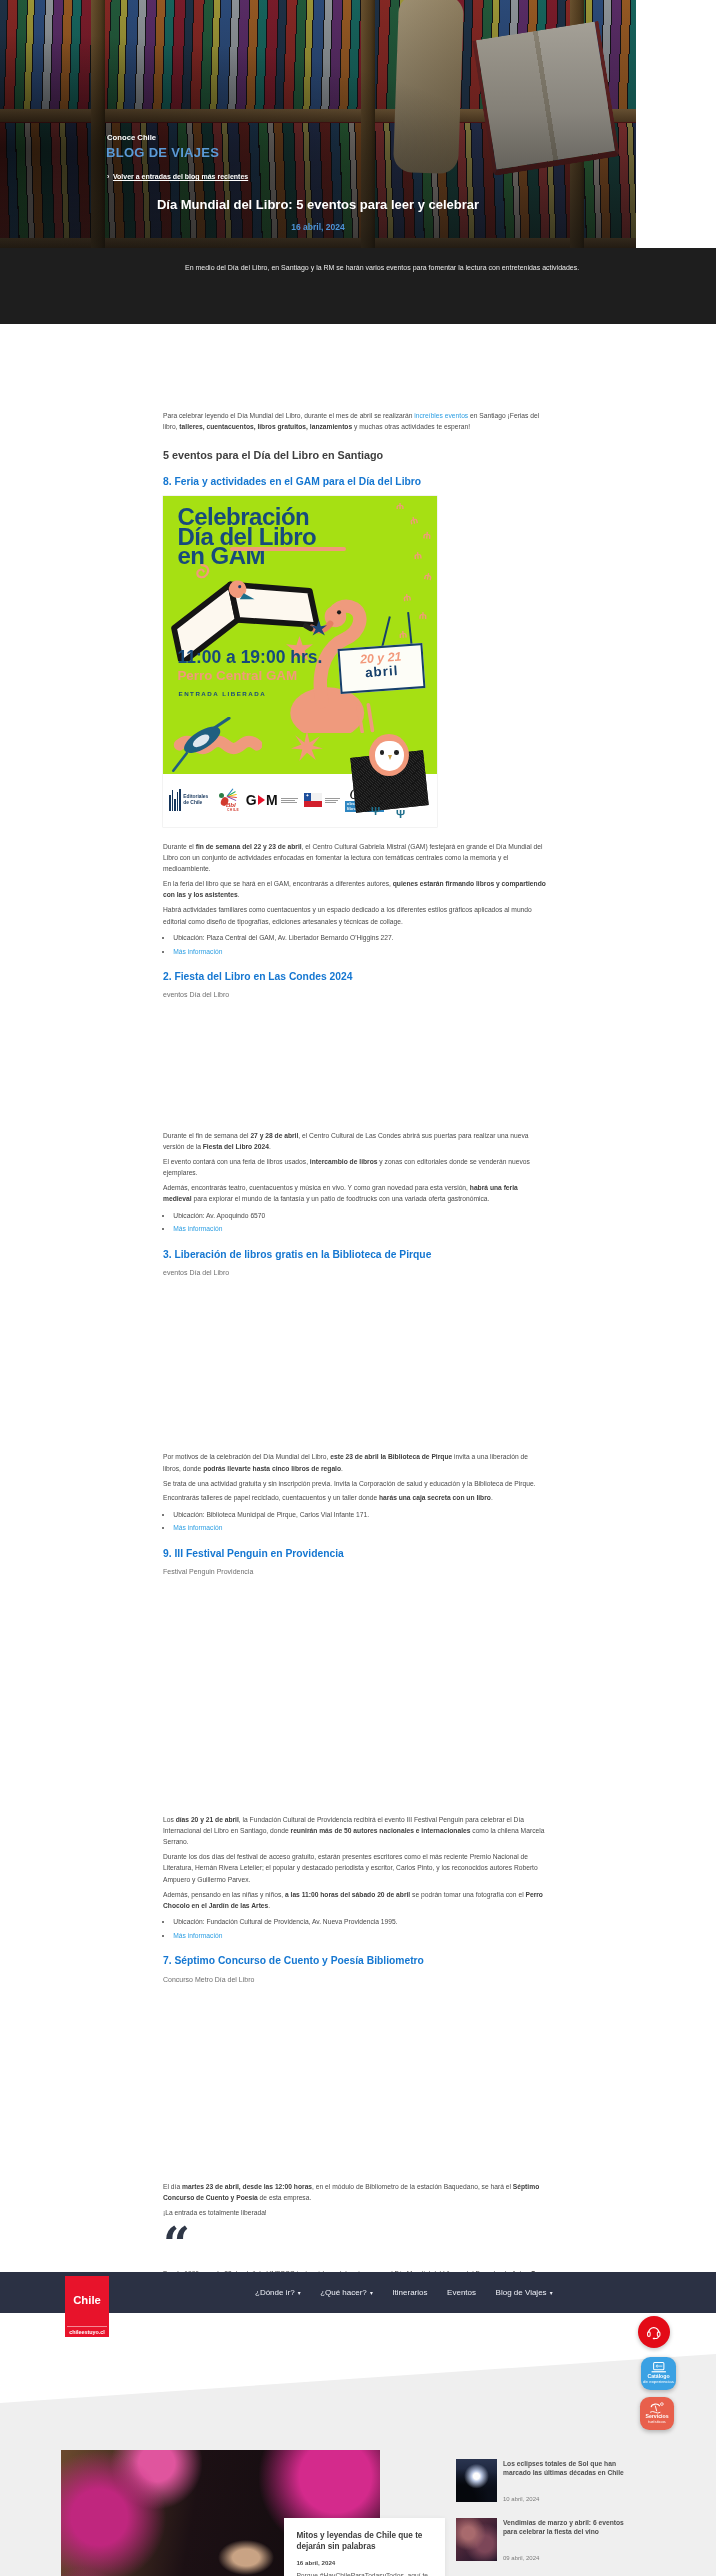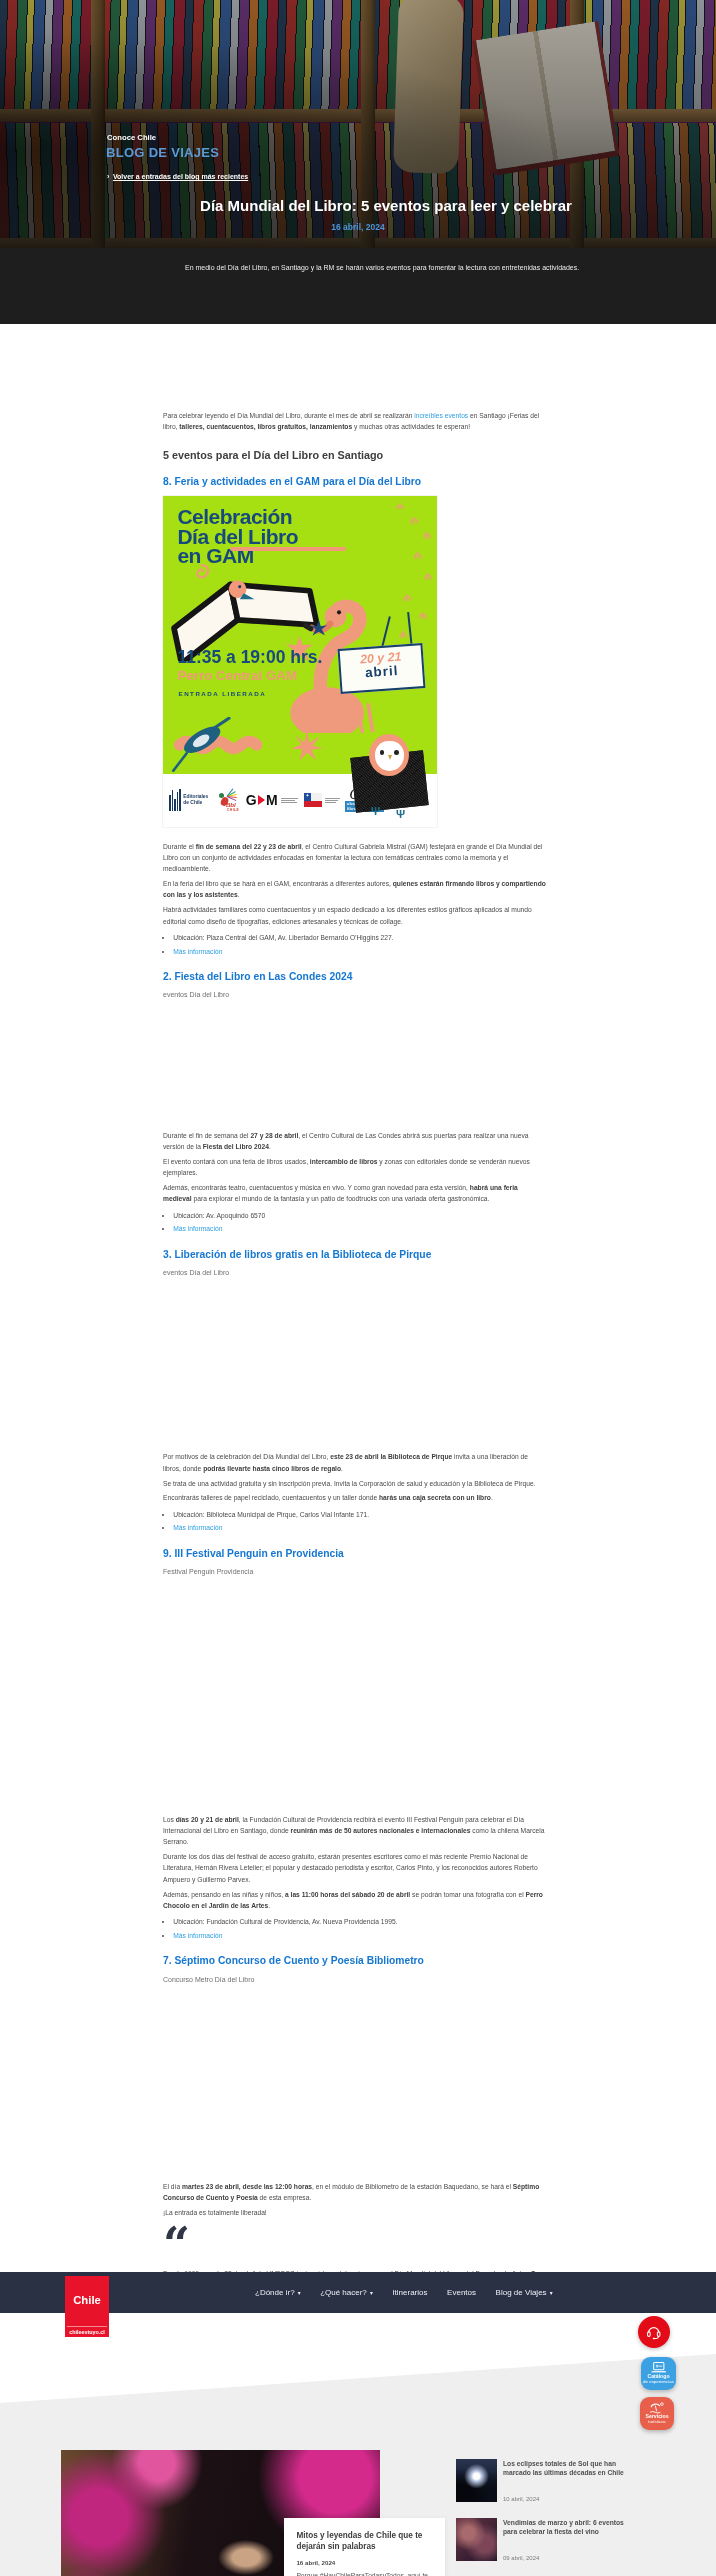--- a/index.html
+++ b/index.html
@@ -1,20 +1,20 @@
 <!DOCTYPE html>
 <html style="font-size:8.2px"><head>
 <meta charset="utf-8">
 <style>
   html,body{margin:0;padding:0;background:#fff;}
   .page{position:relative;width:716px;height:2748px;background:#fff;overflow:hidden;
         font-family:"Liberation Sans",sans-serif;}
 
   
-  .hero{position:absolute;left:0;top:0;width:716px;height:248px;background:#701a75;overflow:hidden;}
+  .hero{position:absolute;left:0;top:0;width:636px;height:248px;background:#7f1d1d;overflow:hidden;}
   .shelf-books{position:absolute;left:0;right:0;}
   .row1{top:0;height:109px;background:repeating-linear-gradient(92deg,
       #27425f 0 7.2px,#17171c 7.2px 8.2px,#b8352f 8.2px 17.5px,#17171c 17.5px 18.5px,
       #2d7a4f 18.5px 27px,#17171c 27px 28px,#d8cf4a 28px 34px,#17171c 34px 35px,
       #3a66a8 35px 45px,#17171c 45px 46px,#c5cdd4 46px 53px,#17171c 53px 54px,
       #7a3b8c 54px 63px,#17171c 63px 64px,#d07a2e 64px 72px,#17171c 72px 73px,
       #1d8a80 73px 81px,#17171c 81px 82px,#a82438 82px 92px,#17171c 92px 93px);}
   .row2{top:123px;height:115px;background:repeating-linear-gradient(88deg,
       #9c2f2a 0 9.3px,#14141a 9.3px 10.3px,#2e5c8a 10.3px 18.5px,#14141a 18.5px 19.6px,
       #3f9b55 19.6px 28px,#14141a 28px 29px,#e0d5cc 29px 34px,#14141a 34px 35px,
@@ -30,21 +30,21 @@
       background:linear-gradient(90deg,#eae3d3 0 48%,#c9bfa8 48% 52%,#f1ebdd 52%);
       border-left:4.6px solid #8e2f2f;border-right:4.6px solid #8e2f2f;border-bottom:6.2px solid #7c2626;border-radius:0 0 5.2px 5.2px;}
   .hero-shade{position:absolute;inset:0;background:
       radial-gradient(ellipse at 0% 60%, rgba(0,0,0,.55), rgba(0,0,0,0) 55%),
       linear-gradient(180deg, rgba(8,8,8,.30) 0%, rgba(8,8,8,.45) 45%, rgba(10,10,10,.78) 100%);}
   .hero-brand{position:absolute;left:107px;top:133px;color:#fff;font-size:7.7px;font-weight:700;}
   .hero-blog{position:absolute;left:106px;top:145px;color:#5b9ad6;font-size:13px;font-weight:700;letter-spacing:0.3px;}
   .hero-back{position:absolute;left:107px;top:173px;color:#fff;font-size:7px;font-weight:700;}
   .hero-back .lbl{text-decoration:underline;cursor:pointer;}
   .chev{font-weight:700;margin-right:3.6px;}
-  .hero-title{position:absolute;left:0;top:197px;width:100%;text-align:center;color:#fff;font-size:15px;font-weight:700;margin-left:28px;}
+  .hero-title{position:absolute;left:0;top:197px;width:100%;text-align:center;color:#fff;font-size:13px;font-weight:700;}
   .hero-date{position:absolute;left:0;top:222px;width:100%;text-align:center;color:#4d94d8;font-size:8.5px;font-weight:700;}
 
   
   .lead-strip{position:absolute;left:0;top:248px;width:716px;height:76px;background:#1e1e1e;}
   .lead-strip p{position:absolute;left:185px;top:7.2px;width:412px;color:#ececec;font-size:7px;line-height:11.3px;font-weight:400;}
 
   
   .article{position:absolute;left:163px;top:324px;width:383px;color:#4a4a4a;}
   .article p{font-size:6.7px;line-height:11.3px;margin:0 0 3.6px;color:#4a4a4a;}
   .intro{margin-top:86px !important;}
@@ -57,21 +57,21 @@
   .more a{color:#2e9fe3;cursor:pointer;text-decoration:none;}
   .img-alt{font-size:7px;line-height:10.3px;color:#6f6f6f;}
   .img-gap{width:100%;}
   .ptop{margin-top:14px !important;}
   .quote-mark{font-family:"DejaVu Serif",serif;font-size:47px;line-height:33px;height:34px;color:#2f3747;margin-top:8.2px;font-weight:700;}
   .quote-p{margin-top:7.2px !important;}
 
   
   .poster{position:relative;width:274px;height:331px;margin-top:4.1px;background:#fff;box-shadow:0 0 0 0.5px #e8e8e8;}
   .poster-green{position:absolute;left:0;top:0;right:0;height:278px;background:#a6e013;overflow:hidden;}
-  .poster-title{position:absolute;left:14.4px;top:11.3px;font-size:21px;line-height:19.6px;font-weight:800;color:#174a7c;letter-spacing:-0.5px;}
+  .poster-title{position:absolute;left:14.4px;top:11.3px;font-size:24px;line-height:19.6px;font-weight:800;color:#174a7c;letter-spacing:-0.5px;}
   .poster-underline{position:absolute;left:67px;top:51px;width:116px;height:4.6px;background:#f2997b;border-radius:2.6px;}
   .footprint{position:absolute;color:#f2997b;font-size:9.8px;font-weight:700;}
   .star{position:absolute;}
   .poster-time{position:absolute;left:14.4px;top:151px;font-size:17.5px;font-weight:800;color:#174a7c;}
   .poster-place{position:absolute;left:14.4px;top:172px;font-size:13.4px;font-weight:800;color:#f2997b;}
   .poster-entry{position:absolute;left:15.5px;top:194px;font-size:6.2px;font-weight:700;letter-spacing:1.5px;color:#174a7c;}
   .poster-sign{position:absolute;left:176px;top:150px;width:81px;height:41px;background:#fdfdf7;border:2.1px solid #17406b;transform:rotate(-4deg);text-align:center;}
   .sign-top{font-size:12.4px;font-weight:700;font-style:italic;color:#f2997b;margin-top:3.1px;}
   .sign-bottom{font-size:13.4px;font-weight:800;color:#17406b;letter-spacing:1px;margin-top:-1px;}
   .sign-post{position:absolute;width:2.1px;background:#17406b;}
@@ -228,21 +228,21 @@
           <svg class="star" style="left:147px;top:124px" width="17.5" height="17.5" viewBox="0 0 34 34">
             <polygon points="17,0 21,12 33,10 23,18 29,30 17,23 5,30 11,18 1,10 13,12" fill="#1c4877"></polygon>
           </svg>
           <svg class="star" style="left:123px;top:140px" width="27" height="27" viewBox="0 0 52 52">
             <polygon points="26,0 32,18 52,16 36,28 44,48 26,36 8,48 16,28 0,16 20,18" fill="#f2997b"></polygon>
           </svg>
           <svg class="star" style="left:128px;top:234px" width="32" height="32" viewBox="0 0 62 62">
             <path d="M31 2 L36 24 L56 12 L42 30 L62 36 L40 38 L48 58 L31 44 L16 60 L22 38 L0 36 L20 28 L8 10 L26 24 Z" fill="#f2997b"></path>
           </svg>
 
-          <div class="poster-time">11:35 a 19:00 hrs.</div>
+          <div class="poster-time">11:00 a 19:00 hrs.</div>
           <div class="poster-place">Perro Central GAM</div>
           <div class="poster-entry">ENTRADA LIBERADA</div>
 
           <div class="sign-post" style="left:222px;top:120px;height:32px;transform:rotate(14deg)"></div>
           <div class="sign-post" style="left:246px;top:116px;height:36px;transform:rotate(-6deg)"></div>
           <div class="poster-sign">
             <div class="sign-top">20 y 21</div>
             <div class="sign-bottom">abril</div>
           </div>
 

